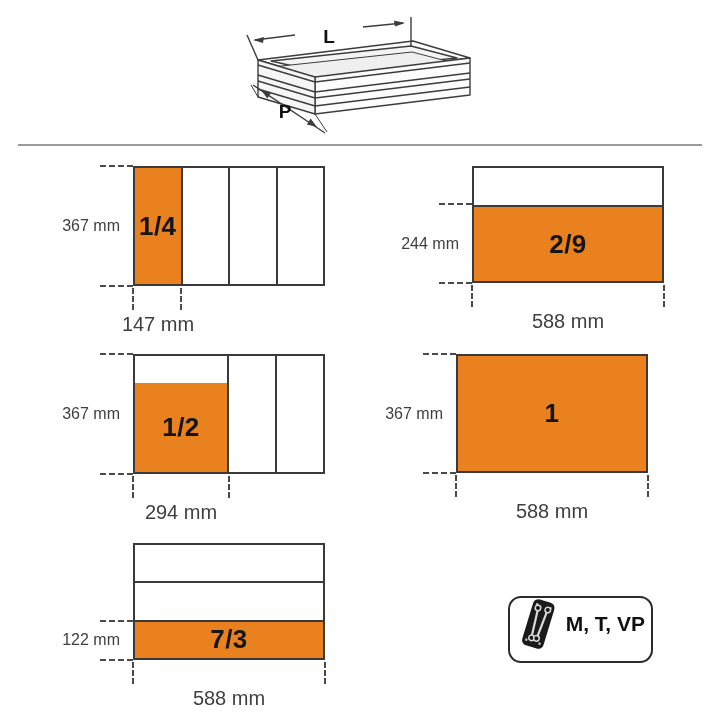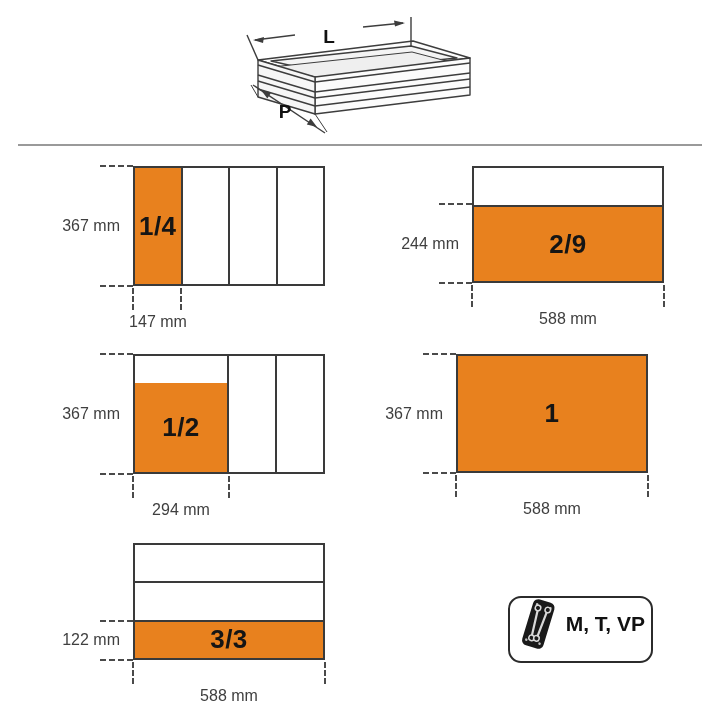--- a/index.html
+++ b/index.html
@@ -30,21 +30,21 @@
   .orange{background:#E8811E;}
   .fraction{display:flex;width:100%;height:100%;align-items:center;justify-content:center;
             font-weight:700;font-size:26px;color:#151515;letter-spacing:.5px;}
   
   .vlabel{position:absolute;right:calc(100% + 13px);transform:translateY(-50%);
           white-space:nowrap;font-size:16px;font-weight:500;color:#3f3f3f;}
   #d1 .vlabel,#d3 .vlabel,#d4 .vlabel{top:50%;}
   #d2 .vlabel{top:78px;}
   #d5 .vlabel{top:97px;}
   .hlabel{position:absolute;top:calc(100% + 27px);transform:translateX(-50%);
-          white-space:nowrap;font-size:16px;font-weight:500;color:#3f3f3f;}
+          white-space:nowrap;font-size:20px;font-weight:500;color:#3f3f3f;}
   #d1 .hlabel{left:25px;}
   #d3 .hlabel{left:48px;}
   #d2 .hlabel,#d4 .hlabel,#d5 .hlabel{left:50%;}
   
   .dash-h{position:absolute;right:100%;width:33px;height:0;border-top:2px dashed #4a4a4a;}
   #d1 .dash-h.a,#d3 .dash-h.a,#d4 .dash-h.a{top:-1px;}
   #d2 .dash-h.a{top:37px;}
   #d5 .dash-h.a{top:77px;}
   .dash-h.b{top:calc(100% - 1px);}
   .dash-v{position:absolute;top:calc(100% + 2px);height:22px;width:0;border-left:2px dashed #4a4a4a;}
@@ -169,21 +169,21 @@
   </div>
 
   <div class="diagram" id="d5">
     <span class="vlabel">122 mm</span>
     <div class="dash-h a"></div>
     <div class="dash-h b"></div>
     <div class="box rows">
       <div class="row"></div>
       <div class="row"></div>
       <div class="row orange">
-        <span class="fraction">3/3</span>
+        <span class="fraction">7/3</span>
       </div>
     </div>
     <div class="dash-v l"></div>
     <div class="dash-v r"></div>
     <span class="hlabel">588 mm</span>
   </div>
 
   <div id="badge">
     <svg width="44" height="56" viewBox="0 0 44 56">
       <g transform="rotate(17 22 28)">

